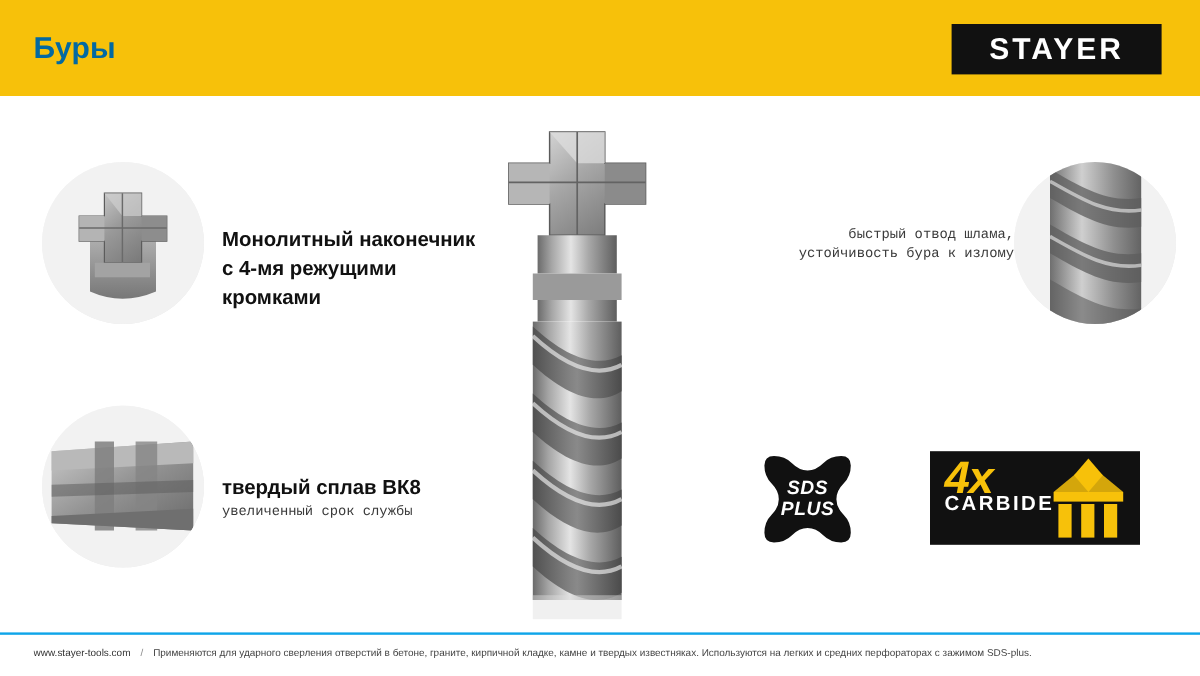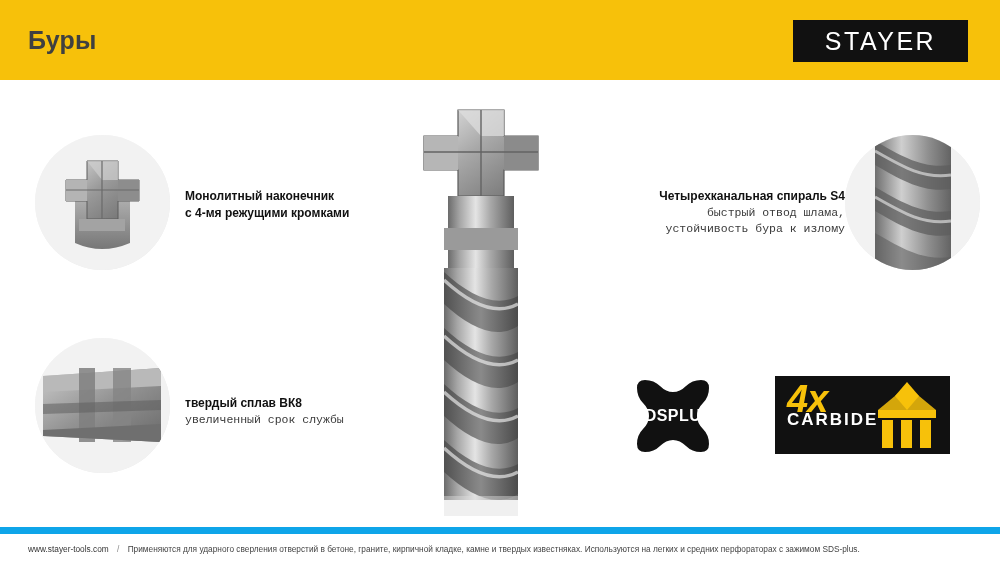--- a/index.html
+++ b/index.html
@@ -30,38 +30,38 @@
     height: 80px;
     background: #F7C10A;
     box-sizing: border-box;
   }
   .header-title {
     position: absolute;
     left: 28px;
     top: 26px;
     font-size: 25px;
     font-weight: bold;
-    color: #404040;
+    color: #0369a1;
     letter-spacing: 0.2px;
   }
   .brand-box {
     position: absolute;
     right: 32px;
     top: 20px;
     width: 175px;
     height: 42px;
     background: #111111;
     display: flex;
     align-items: center;
     justify-content: center;
   }
   .brand-text {
     color: #ffffff;
     font-size: 25px;
-    font-weight: normal;
+    font-weight: bold;
     letter-spacing: 2.5px;
   }
 
   
   .main {
     position: absolute;
     left: 0;
     top: 80px;
     width: 1000px;
     height: 447px;
@@ -84,21 +84,21 @@
   
   .callout {
     position: absolute;
     font-size: 11.5px;
     line-height: 1.42;
     color: #2b2b2b;
   }
   .callout .c-title {
     font-weight: bold;
     color: #111111;
-    font-size: 12px;
+    font-size: 17px;
     display: block;
   }
   .callout .c-sub {
     display: block;
     color: #3a3a3a;
     font-family: Liberation Mono, monospace;
   }
   .callout.left { left: 185px; text-align: left; }
   .callout.right { right: 155px; text-align: right; }
   .callout.c1 { top: 108px; width: 230px; }
@@ -123,28 +123,29 @@
     width: 92px;
     height: 92px;
   }
   .sds-badge svg { position: absolute; left: 0; top: 0; }
   .sds-text {
     position: absolute;
     left: 0; top: 0;
     width: 92px;
     height: 92px;
     display: flex;
-    flex-direction: row;
+    flex-direction: column;
     align-items: center;
     justify-content: center;
     color: #ffffff;
     font-weight: bold;
     font-size: 16px;
     line-height: 1.08;
     letter-spacing: 0.5px;
+    font-style: italic;
   }
 
   
   .carbide-badge {
     position: absolute;
     left: 775px;
     top: 296px;
     width: 175px;
     height: 78px;
     background: #111111;
@@ -177,21 +178,21 @@
     height: 70px;
   }
 
   
   .footer {
     position: absolute;
     left: 0;
     bottom: 0;
     width: 1000px;
     height: 36px;
-    border-top: 7px solid #0ea5e9;
+    border-top: 2px solid #0ea5e9;
     box-sizing: border-box;
   }
   .footer-inner {
     position: absolute;
     left: 28px;
     top: 10px;
     right: 28px;
     font-size: 8.3px;
     color: #444444;
     white-space: nowrap;
@@ -285,21 +286,20 @@
       <span class="c-title">Монолитный наконечник</span>
       <span class="c-title">с 4-мя режущими кромками</span>
     </div>
 
     <div class="callout left c2">
       <span class="c-title">твердый сплав ВК8</span>
       <span class="c-sub">увеличенный срок службы</span>
     </div>
 
     <div class="callout right c3">
-      <span class="c-title">Четырехканальная спираль S4</span>
       <span class="c-sub">быстрый отвод шлама,</span>
       <span class="c-sub">устойчивость бура к излому</span>
     </div>
 
     <div class="drill-wrap">
       <svg width="200" height="420" viewBox="0 0 200 420" xmlns="http://www.w3.org/2000/svg">
         <defs>
           <linearGradient id="body" x1="0" y1="0" x2="1" y2="0">
             <stop offset="0%" stop-color="#6b6b6b"></stop>
             <stop offset="18%" stop-color="#a6a6a6"></stop>

